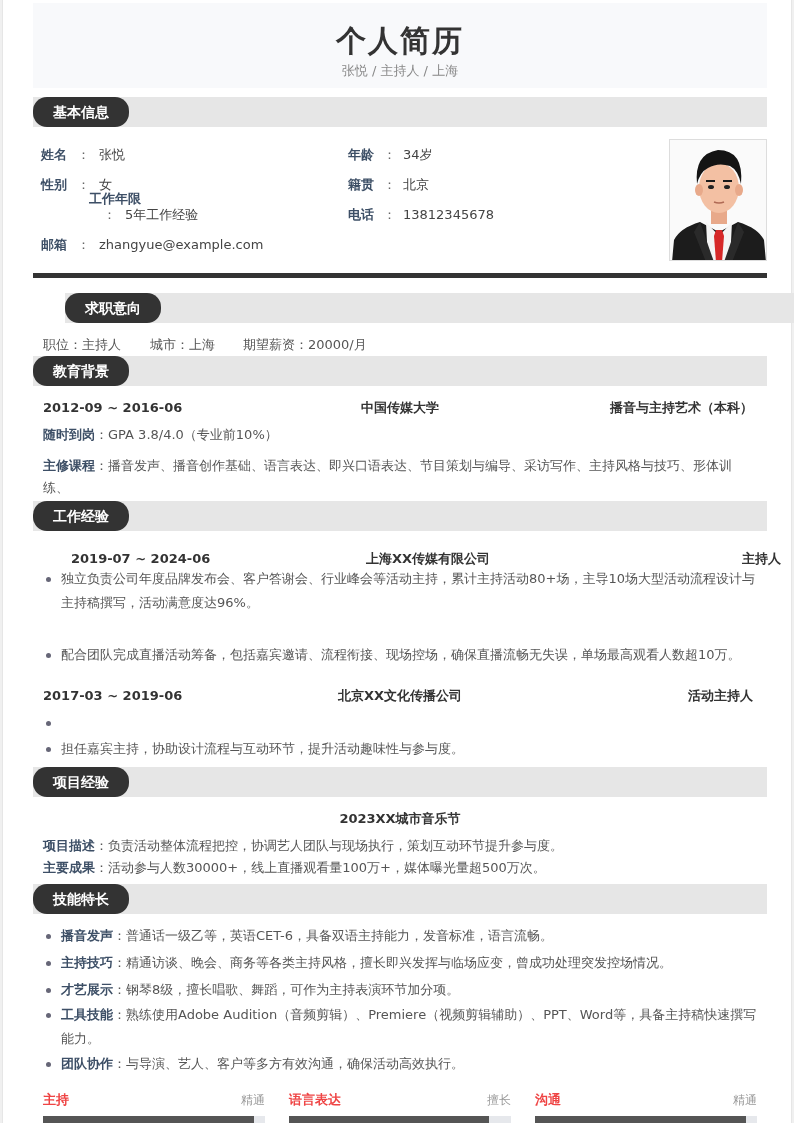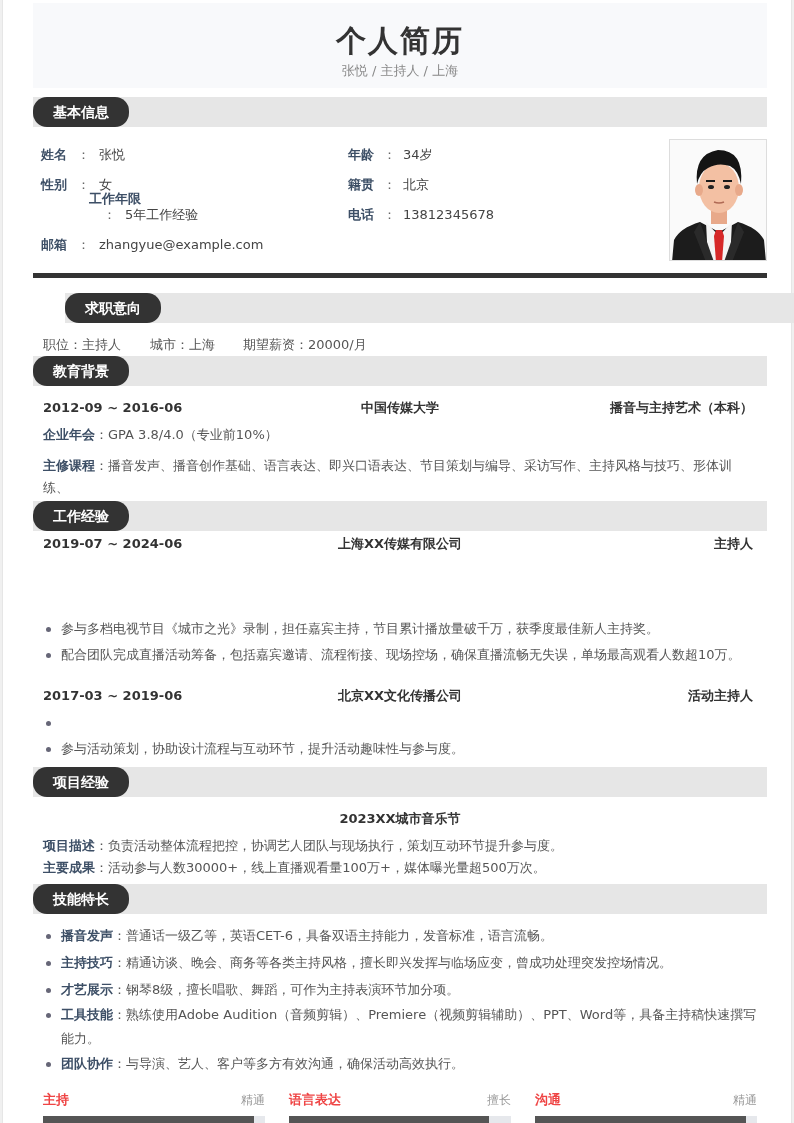--- a/index.html
+++ b/index.html
@@ -137,56 +137,56 @@
 
   <div class="sec-head" style="top:356px;">
     <div class="tag">教育背景</div>
   </div>
   <div class="flex3" style="top:400px;">
     <span class="l">2012-09 ~ 2016-06</span>
     <span class="c">中国传媒大学</span>
     <span class="r">播音与主持艺术（本科）</span>
   </div>
   <div class="line" style="top:427px;">
-    <span class="lbl">企业年会</span><span>：GPA 3.8/4.0（专业前10%）</span>
+    <span class="lbl">随时到岗</span><span>：GPA 3.8/4.0（专业前10%）</span>
   </div>
   <div class="line" style="top:455px; line-height:22px;">
     <span class="lbl">主修课程</span><span>：播音发声、播音创作基础、语言表达、即兴口语表达、节目策划与编导、采访写作、主持风格与技巧、形体训练、</span><br>
     <span>表演基础、广播电视节目制作等。</span>
   </div>
 
   <div class="sec-head" style="top:501px;">
     <div class="tag">工作经验</div>
   </div>
 
-  <div class="flex3" style="top:536px;">
+  <div class="flex3" style="top:551px;margin-left:28px;">
     <span class="l">2019-07 ~ 2024-06</span>
     <span class="c">上海XX传媒有限公司</span>
     <span class="r">主持人</span>
   </div>
-  <div class="bullet" style="top:617px;">
-    <span class="dot"></span>
-    <span>参与多档电视节目《城市之光》录制，担任嘉宾主持，节目累计播放量破千万，获季度最佳新人主持奖。</span>
+  <div class="bullet" style="top:567px; line-height:24px;">
+    <span class="dot"></span>
+    <span>独立负责公司年度品牌发布会、客户答谢会、行业峰会等活动主持，累计主持活动80+场，主导10场大型活动流程设计与主持稿撰写，活动满意度达96%。</span>
   </div>
   <div class="bullet" style="top:643px;">
     <span class="dot"></span>
     <span>配合团队完成直播活动筹备，包括嘉宾邀请、流程衔接、现场控场，确保直播流畅无失误，单场最高观看人数超10万。</span>
   </div>
 
   <div class="flex3" style="top:688px;">
     <span class="l">2017-03 ~ 2019-06</span>
     <span class="c">北京XX文化传播公司</span>
     <span class="r">活动主持人</span>
   </div>
   <div class="bullet" style="top:711px;">
     <span class="dot"></span>
   </div>
   <div class="bullet" style="top:737px;">
     <span class="dot"></span>
-    <span>参与活动策划，协助设计流程与互动环节，提升活动趣味性与参与度。</span>
+    <span>担任嘉宾主持，协助设计流程与互动环节，提升活动趣味性与参与度。</span>
   </div>
 
   <div class="sec-head" style="top:767px;">
     <div class="tag">项目经验</div>
   </div>
   <div class="line" style="top:811px; text-align:center; font-weight:bold; color:#333;">2023XX城市音乐节</div>
   <div class="line" style="top:838px;">
     <span class="lbl">项目描述</span><span>：负责活动整体流程把控，协调艺人团队与现场执行，策划互动环节提升参与度。</span>
   </div>
   <div class="line" style="top:860px;">

